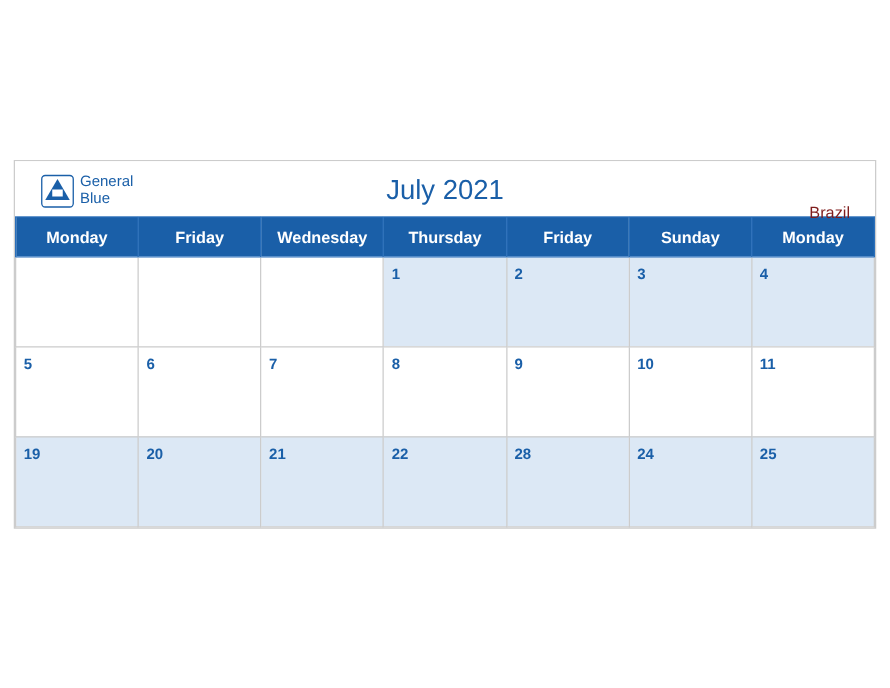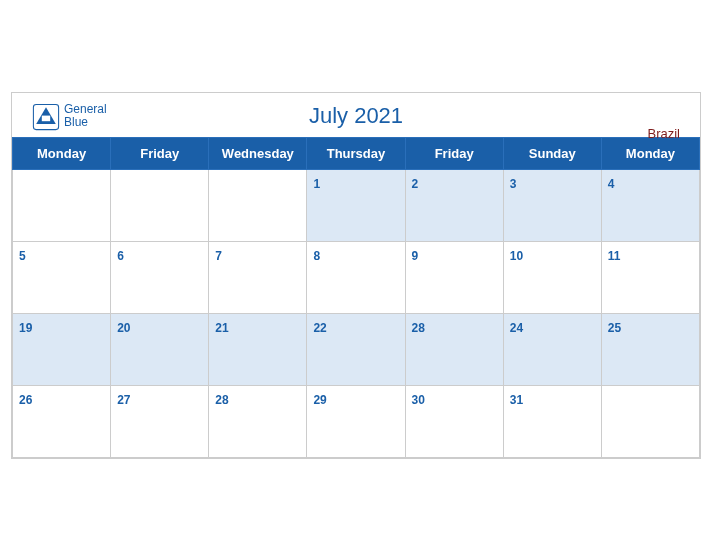--- a/index.html
+++ b/index.html
@@ -156,24 +156,15 @@
         </tr>
         <tr>
           <td><span class="day-number">19</span></td>
           <td><span class="day-number">20</span></td>
           <td><span class="day-number">21</span></td>
           <td><span class="day-number">22</span></td>
           <td><span class="day-number">28</span></td>
           <td><span class="day-number">24</span></td>
           <td><span class="day-number">25</span></td>
         </tr>
-        <tr>
-          <td><span class="day-number">26</span></td>
-          <td><span class="day-number">27</span></td>
-          <td><span class="day-number">28</span></td>
-          <td><span class="day-number">29</span></td>
-          <td><span class="day-number">30</span></td>
-          <td><span class="day-number">31</span></td>
-          <td class="empty-cell"></td>
-        </tr>
       </tbody>
   </table>
 </div>
 
 </body></html>

